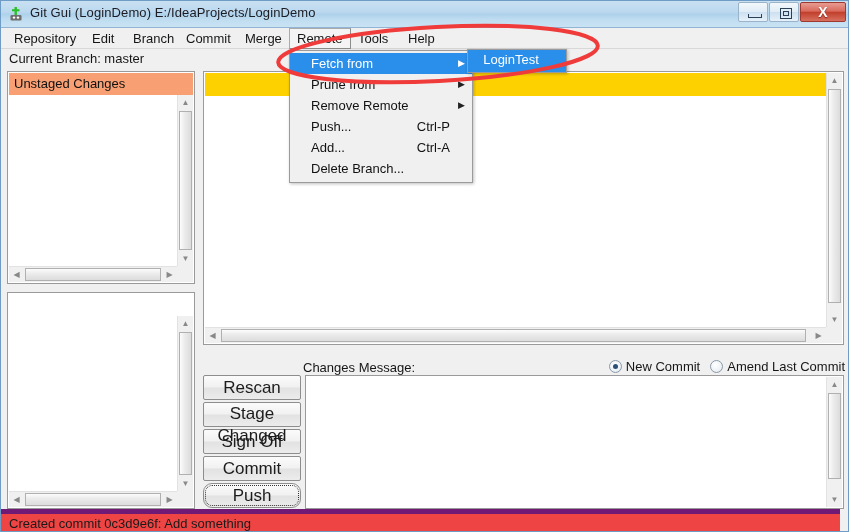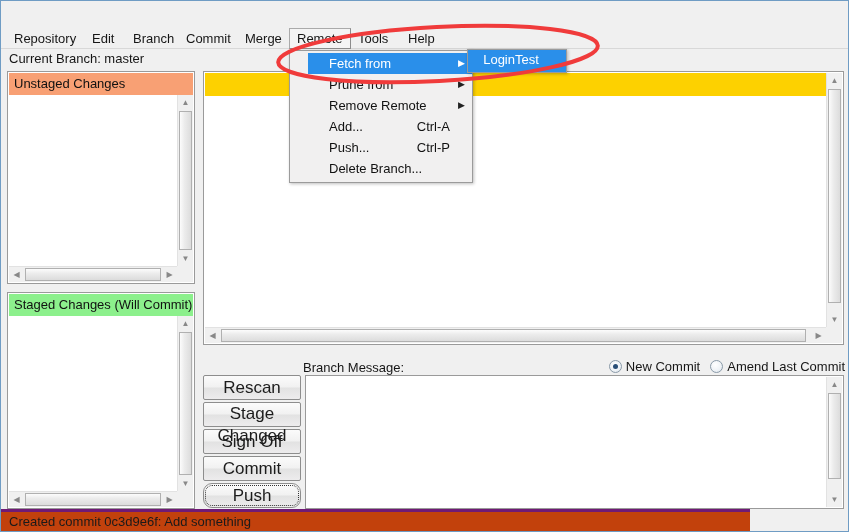--- a/index.html
+++ b/index.html
@@ -339,42 +339,42 @@
     position: absolute;
     left: 1px; top: 1px;
     right: 17px; bottom: 1px;
     background: #ffffff;
   }
 
   
   .statusbar {
     position: absolute;
     left: 0; bottom: 0;
-    width: 749px; height: 22px;
-    background: #c2410c;
-    border-top: 3px solid #701a75;
+    width: 839px; height: 22px;
+    background: #ef4444;
+    border-top: 5px solid #701a75;
     box-sizing: border-box;
   }
   .statusbar .txt {
     position: absolute;
     left: 8px; top: 2px;
     font-size: 13px;
     color: #1a1a1a;
     white-space: nowrap;
   }
 
   
   .dropdown {
     position: absolute;
     left: 288px; top: 49px;
     width: 184px;
     background: #f1f0f0;
     border: 1px solid #9b9b9b;
     box-sizing: border-box;
-    padding: 2px 0 3px 18px;
+    padding: 2px 0 3px 0;
     z-index: 40;
     box-shadow: 1px 1px 3px rgba(0,0,0,0.25);
   }
   .dd-item {
     position: relative;
     height: 21px;
     line-height: 21px;
     padding-left: 21px;
     font-size: 13px;
     color: #111111;
@@ -426,20 +426,41 @@
     width: 849px; height: 532px;
     pointer-events: none;
     z-index: 60;
   }
 </style>
 </head>
 <body>
 
 <div id="app">
 
+  <div class="titlebar">
+    <svg class="title-icon" viewBox="0 0 17 17">
+      <rect x="6.5" y="1" width="2.4" height="8" fill="#2cbf2c"></rect>
+      <rect x="4" y="3.2" width="7.5" height="2.1" fill="#2cbf2c"></rect>
+      <rect x="2.5" y="9" width="11" height="5.5" rx="1.2" fill="#6f6f6f"></rect>
+      <circle cx="6" cy="11.6" r="1.2" fill="#ffffff"></circle>
+      <circle cx="10" cy="11.6" r="1.2" fill="#ffffff"></circle>
+    </svg>
+    <div class="title-text">Git Gui (LoginDemo) E:/IdeaProjects/LoginDemo</div>
+    <div class="wincontrols">
+      <div class="wbtn">
+        <span class="glyph-min"></span>
+      </div>
+      <div class="wbtn">
+        <span class="glyph-max"></span>
+      </div>
+      <div class="wbtn close">
+        <span class="glyph-close">X</span>
+      </div>
+    </div>
+  </div>
 
   <div class="menubar">
     <div class="menuitem" style="left:6px">Repository</div>
     <div class="menuitem" style="left:84px">Edit</div>
     <div class="menuitem" style="left:125px">Branch</div>
     <div class="menuitem" style="left:178px">Commit</div>
     <div class="menuitem" style="left:237px">Merge</div>
     <div class="menuitem active" style="left:288px">Remote</div>
     <div class="menuitem" style="left:350px">Tools</div>
     <div class="menuitem" style="left:400px">Help</div>
@@ -462,21 +483,20 @@
         <div class="sb-h">
           <div class="sb-arrow left">◀</div>
           <div class="sb-thumb-h"></div>
           <div class="sb-arrow right">▶</div>
         </div>
         <div class="sb-corner"></div>
       </div>
     </div>
 
     <div class="panel staged">
-      <div class="panel-header">Staged Changes (Will Commit)</div>
       <div class="panel-body">
         <div class="sb-v">
           <div class="sb-arrow up">▲</div>
           <div class="sb-thumb-v"></div>
           <div class="sb-arrow down">▼</div>
         </div>
         <div class="sb-h">
           <div class="sb-arrow left">◀</div>
           <div class="sb-thumb-h"></div>
           <div class="sb-arrow right">▶</div>
@@ -496,21 +516,21 @@
       <div class="sb-arrow down">▼</div>
     </div>
     <div class="sb-h" style="left:1px;right:17px;bottom:1px;">
       <div class="sb-arrow left">◀</div>
       <div class="sb-thumb-h" style="left:16px;right:20px;"></div>
       <div class="sb-arrow right">▶</div>
     </div>
     <div class="sb-corner" style="right:1px;bottom:1px;"></div>
   </div>
 
-  <div class="commitlabel">Branch Message:</div>
+  <div class="commitlabel">Changes Message:</div>
 
   <div class="radios">
     <label class="radio checked">
       <span class="dot"></span>
       <span>New Commit</span>
     </label>
     <label class="radio">
       <span class="dot"></span>
       <span>Amend Last Commit</span>
     </label>
@@ -544,26 +564,26 @@
     </div>
     <div class="dd-item">
       <span>Prune from</span>
       <span class="arrow">▶</span>
     </div>
     <div class="dd-item">
       <span>Remove Remote</span>
       <span class="arrow">▶</span>
     </div>
     <div class="dd-item">
+      <span>Push...</span>
+      <span class="accel">Ctrl-P</span>
+    </div>
+    <div class="dd-item">
       <span>Add...</span>
       <span class="accel">Ctrl-A</span>
-    </div>
-    <div class="dd-item">
-      <span>Push...</span>
-      <span class="accel">Ctrl-P</span>
     </div>
     <div class="dd-item">
       <span>Delete Branch...</span>
     </div>
   </div>
 
   <div class="submenu">
     <div class="lbl">LoginTest</div>
   </div>
 

